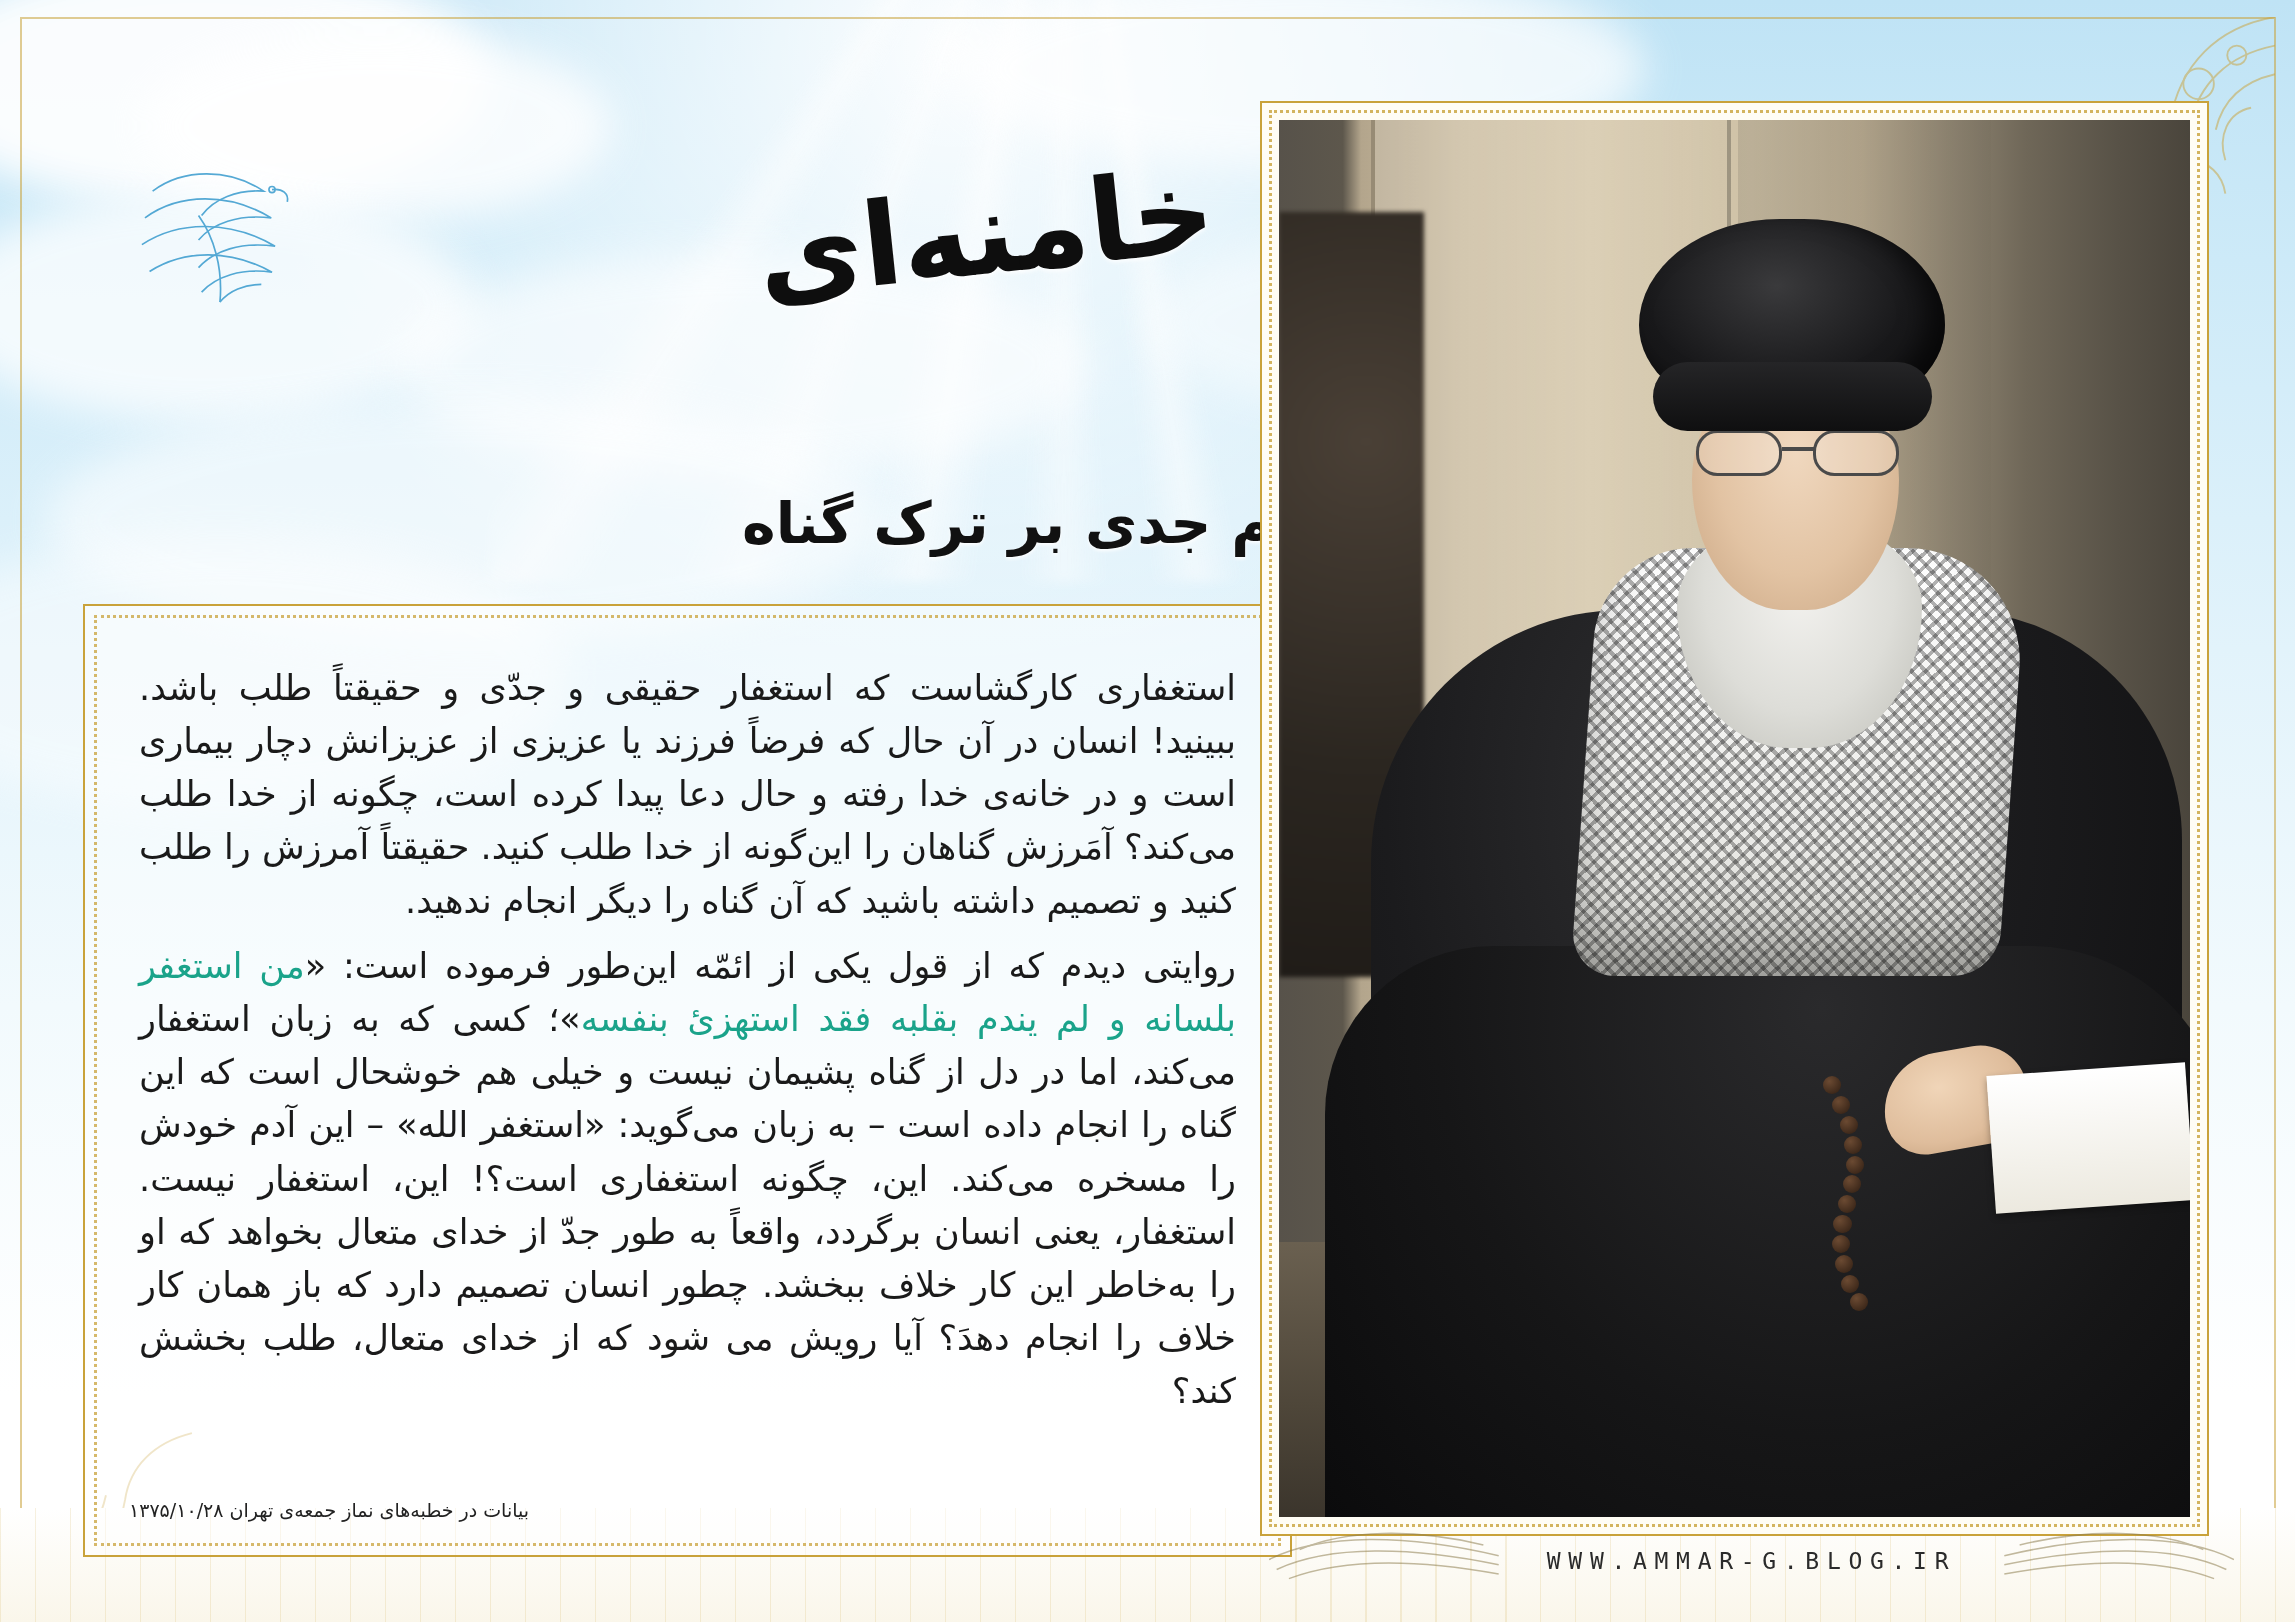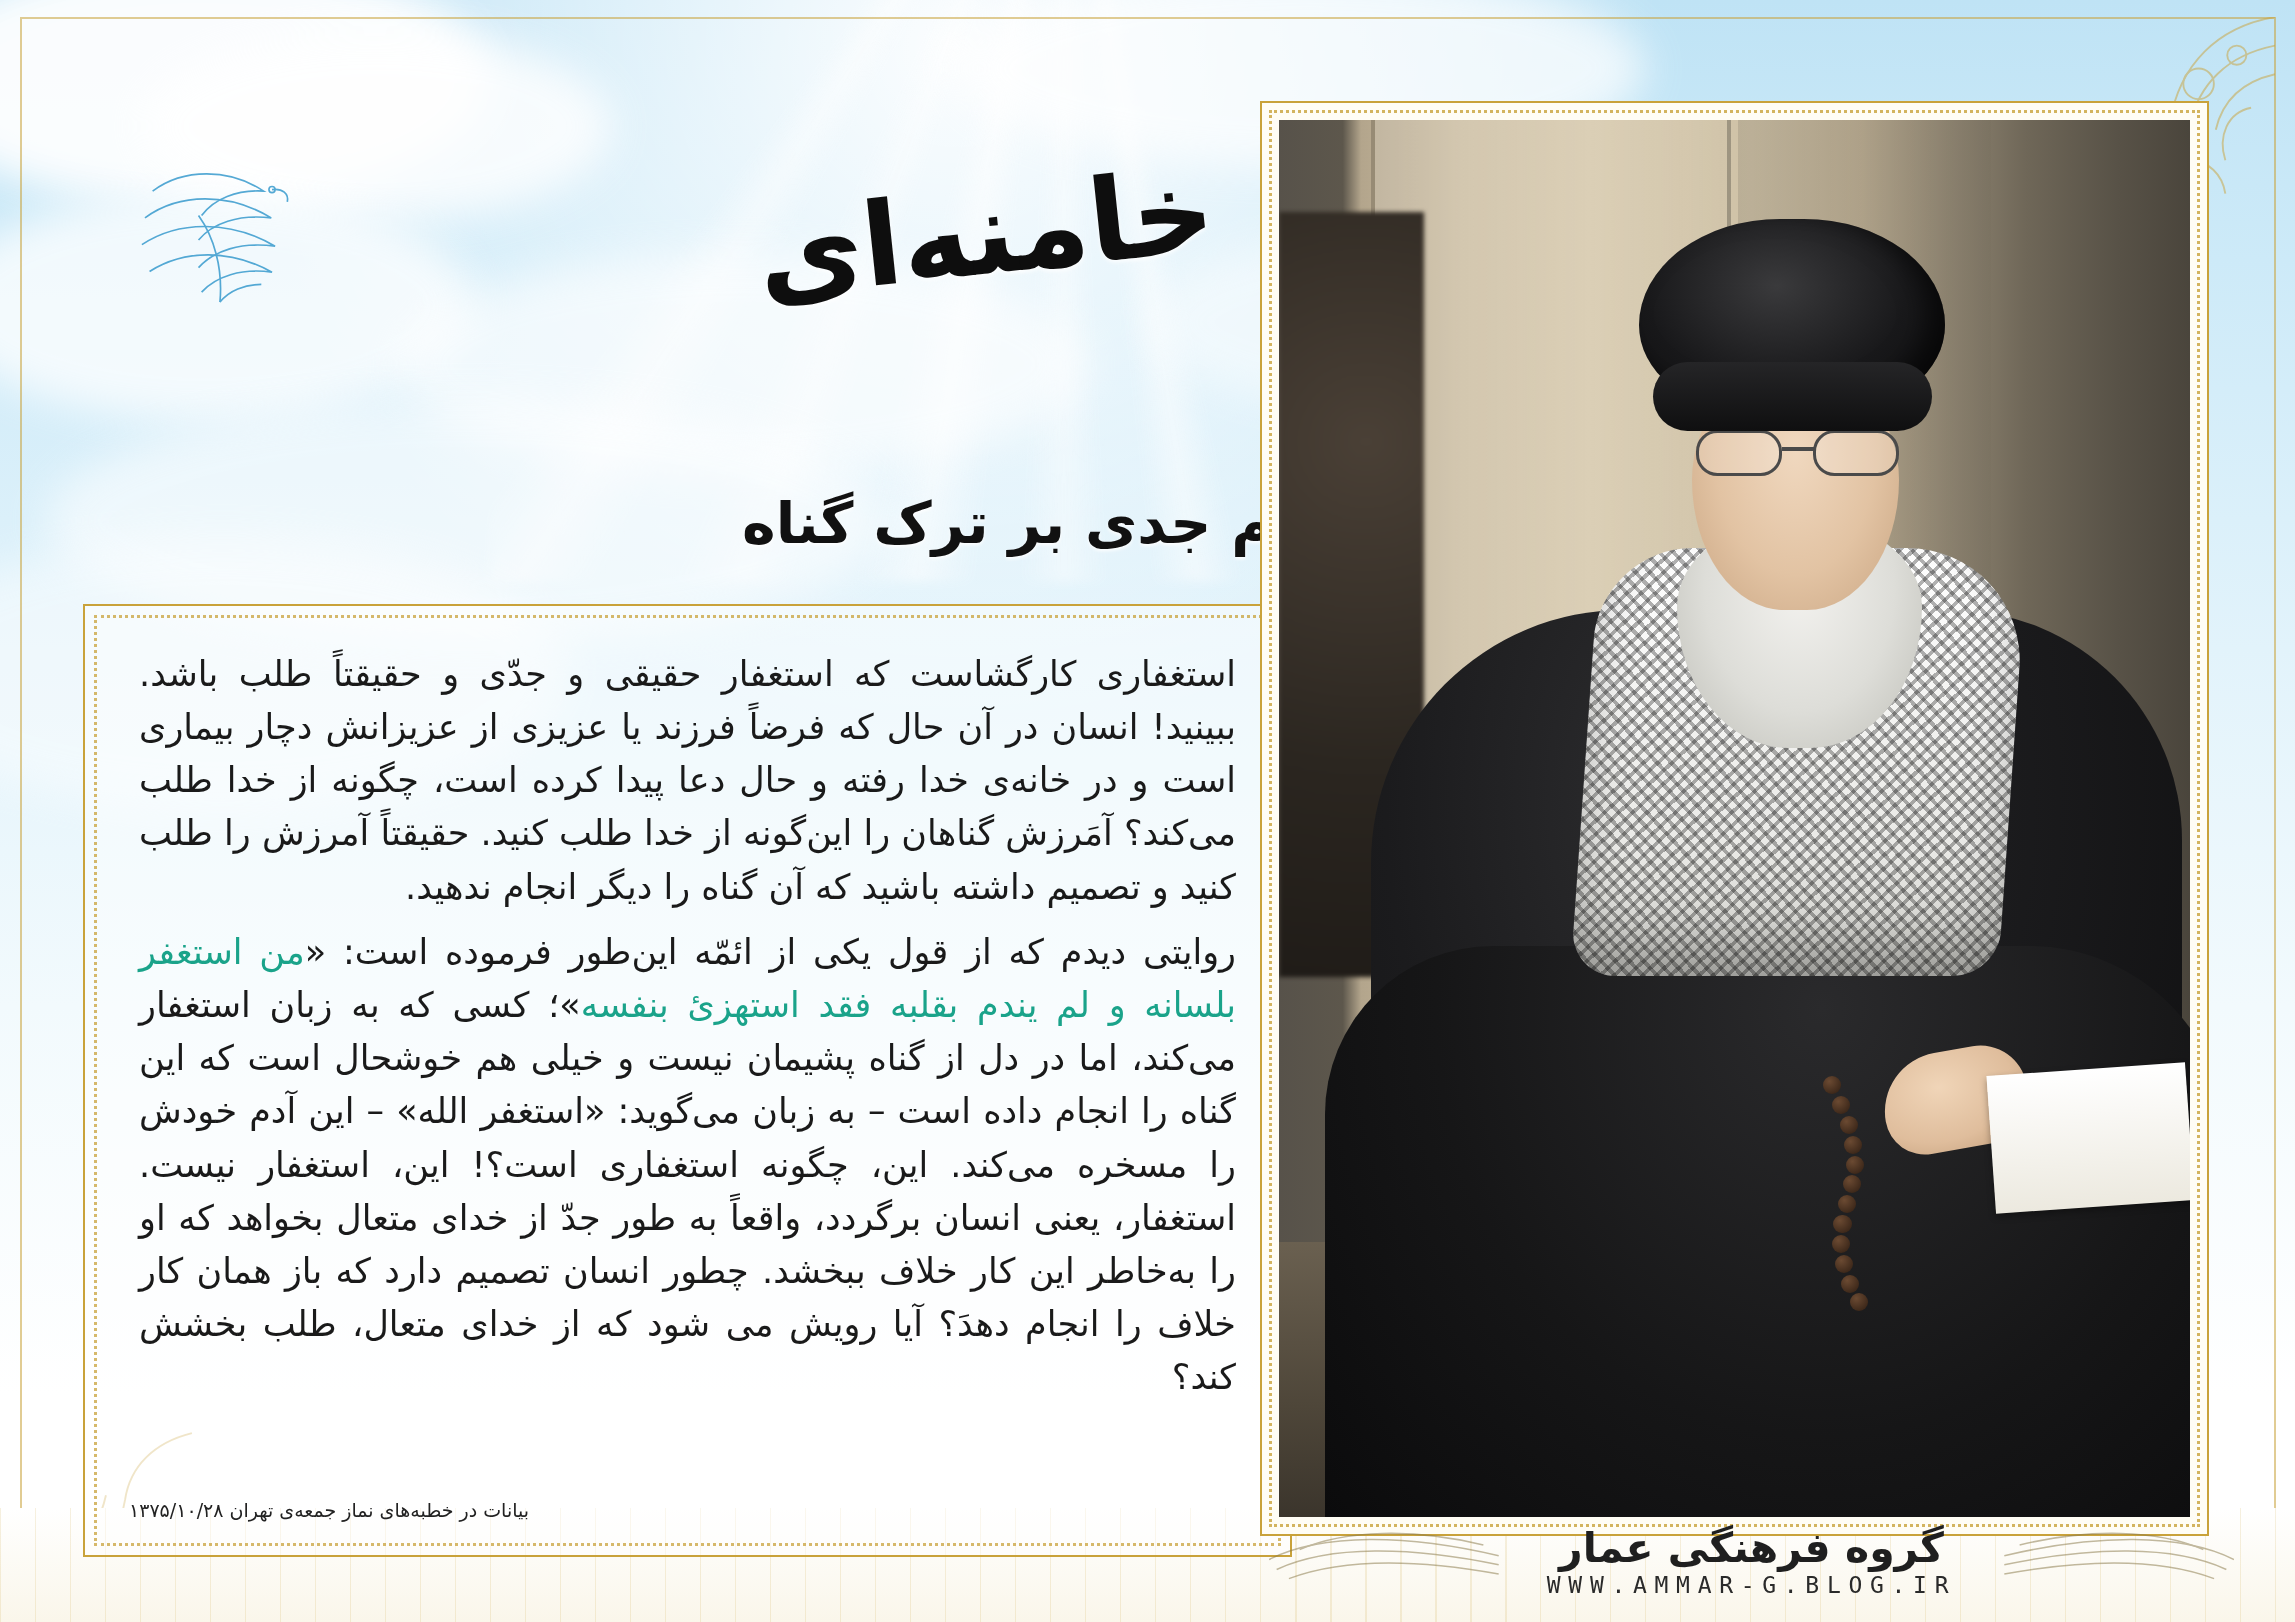--- a/index.html
+++ b/index.html
@@ -125,21 +125,21 @@
     direction: rtl;
   }
 
   
   .text-panel {
     position: absolute;
     left: 83px; top: 604px;
     width: 1209px; height: 953px;
     border: 2.3px solid #c9a23a;
     background: rgba(255,255,255,0.46);
-    padding: 28px 34px 17px 34px;
+    padding: 42px 34px 17px 34px;
   }
   .text-panel::before {
     content: "";
     position: absolute;
     left: 9.2px; top: 9.2px; right: 9.2px; bottom: 9.2px;
     border: 3.8px dotted #c9a23a;
     opacity: .75;
     pointer-events: none;
   }
   .body-text {
@@ -490,21 +490,20 @@
 
   <div class="footer-logo">
     <svg class="footer-wing fw-left" viewBox="0 0 320 90">
       <g fill="none" stroke="#8a7a4a" stroke-width="2" opacity=".8">
         <path d="M0 45 C70 10 180 12 300 40"></path>
         <path d="M10 58 C80 26 185 28 300 52"></path>
         <path d="M26 70 C95 44 190 44 300 64"></path>
         <path d="M40 32 C100 6 190 4 280 26"></path>
       </g>
     </svg>
-    <div class="footer-title">گروه فرهنگی عمار</div>
     <div class="footer-url">WWW.AMMAR-G.BLOG.IR</div>
     <svg class="footer-wing fw-right" viewBox="0 0 320 90">
       <g fill="none" stroke="#8a7a4a" stroke-width="2" opacity=".8">
         <path d="M0 45 C70 10 180 12 300 40"></path>
         <path d="M10 58 C80 26 185 28 300 52"></path>
         <path d="M26 70 C95 44 190 44 300 64"></path>
         <path d="M40 32 C100 6 190 4 280 26"></path>
       </g>
     </svg>
   </div>

